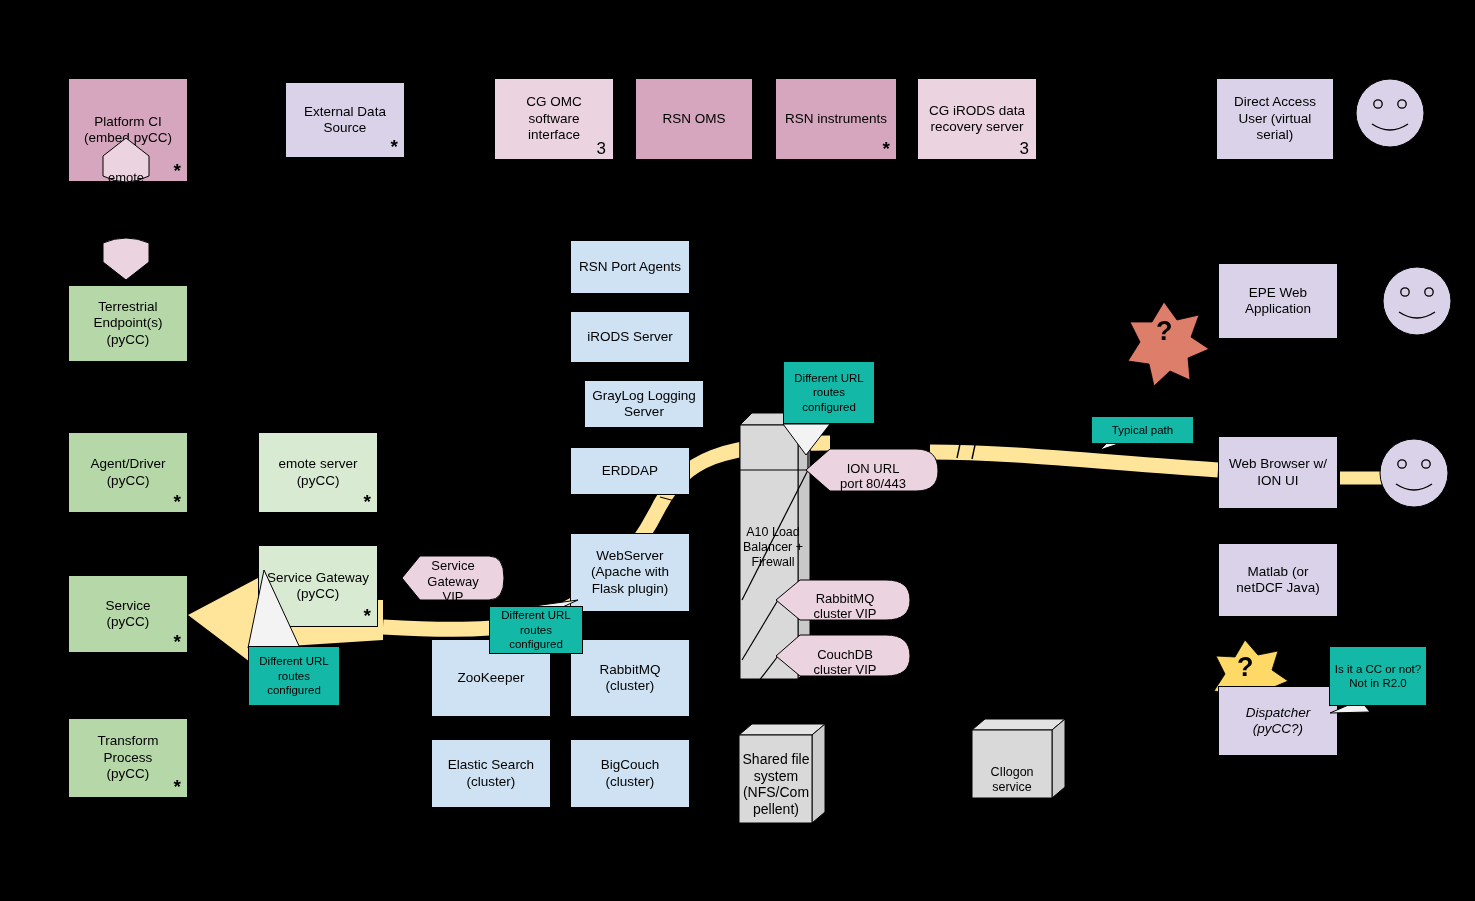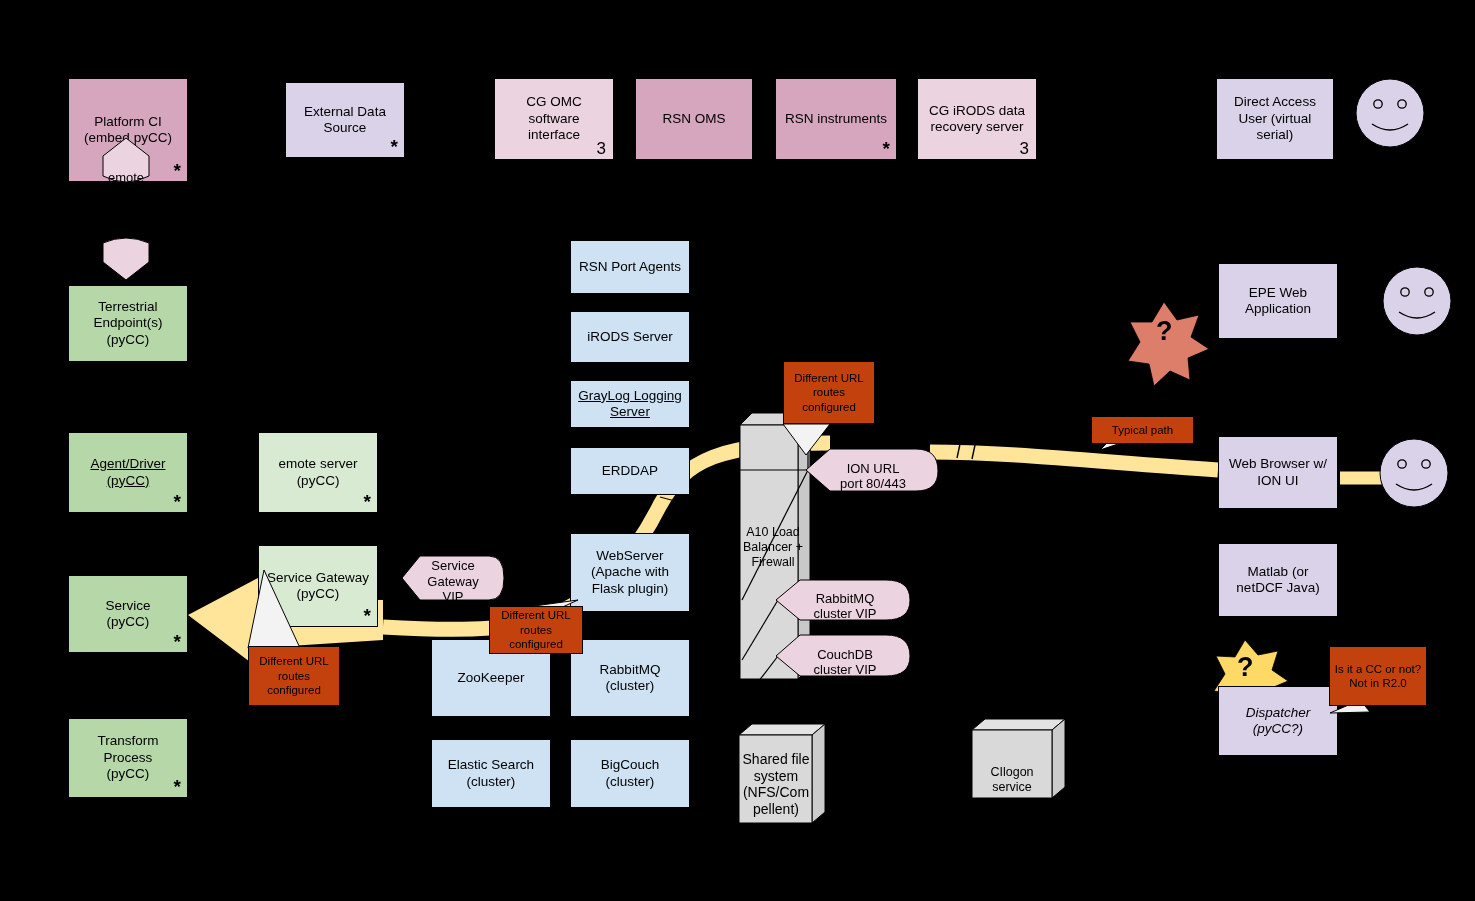--- a/index.html
+++ b/index.html
@@ -16,21 +16,21 @@
   .blue      {background:#cfe2f3;}
   .lav       {background:#d9d2e9;}
 
   .star-lbl{position:absolute;right:6px;bottom:1px;font-size:19px;font-weight:bold;line-height:1;}
   .num-lbl {position:absolute;right:7px;bottom:2px;font-size:17px;line-height:1;}
 
   
   .vip{position:absolute;box-sizing:border-box;display:flex;align-items:flex-end;
        justify-content:center;text-align:center;font-size:13px;line-height:1.2;color:#000;}
   .svgwrap{position:absolute;top:0;left:0;pointer-events:none;}
-  .note{position:absolute;box-sizing:border-box;background:#c2410c;border:1px solid #000;
+  .note{position:absolute;box-sizing:border-box;background:#14b8a6;border:1px solid #000;
         display:flex;align-items:center;justify-content:center;text-align:center;
         font-size:11.5px;line-height:1.25;color:#000;padding:3px;}
   .italic{font-style:italic;}
   .cap{position:absolute;font-size:11px;}
 </style>
 </head>
 <body>
 
 <div id="canvas">
 
@@ -140,36 +140,36 @@
   </div>
 
   <div class="node blue" style="left:570px;top:240px;width:120px;height:54px;">
     <span style="white-space:pre-line;">RSN Port Agents</span>
   </div>
 
   <div class="node blue" style="left:570px;top:311px;width:120px;height:52px;">
     <span style="white-space:pre-line;">iRODS Server</span>
   </div>
 
-  <div class="node blue" style="left:570px;top:380px;width:120px;height:48px;text-decoration:underline;">
+  <div class="node blue" style="left:584px;top:380px;width:120px;height:48px;">
     <span style="white-space:pre-line;">GrayLog Logging
 Server</span>
   </div>
 
   <div class="node blue" style="left:570px;top:447px;width:120px;height:48px;">
     <span style="white-space:pre-line;">ERDDAP</span>
   </div>
 
   <div class="node lav" style="left:1218px;top:263px;width:120px;height:76px;">
     <span style="white-space:pre-line;">EPE Web
 Application</span>
   </div>
 
   <div class="node green" style="left:68px;top:432px;width:120px;height:81px;">
-    <span style="white-space:pre-line;text-decoration:underline;">Agent/Driver
+    <span style="white-space:pre-line;">Agent/Driver
 (pyCC)</span>
     <span class="star-lbl">*</span>
   </div>
 
   <div class="node greenlight" style="left:258px;top:432px;width:120px;height:81px;">
     <span style="white-space:pre-line;">emote server
 (pyCC)</span>
     <span class="star-lbl">*</span>
   </div>
 

